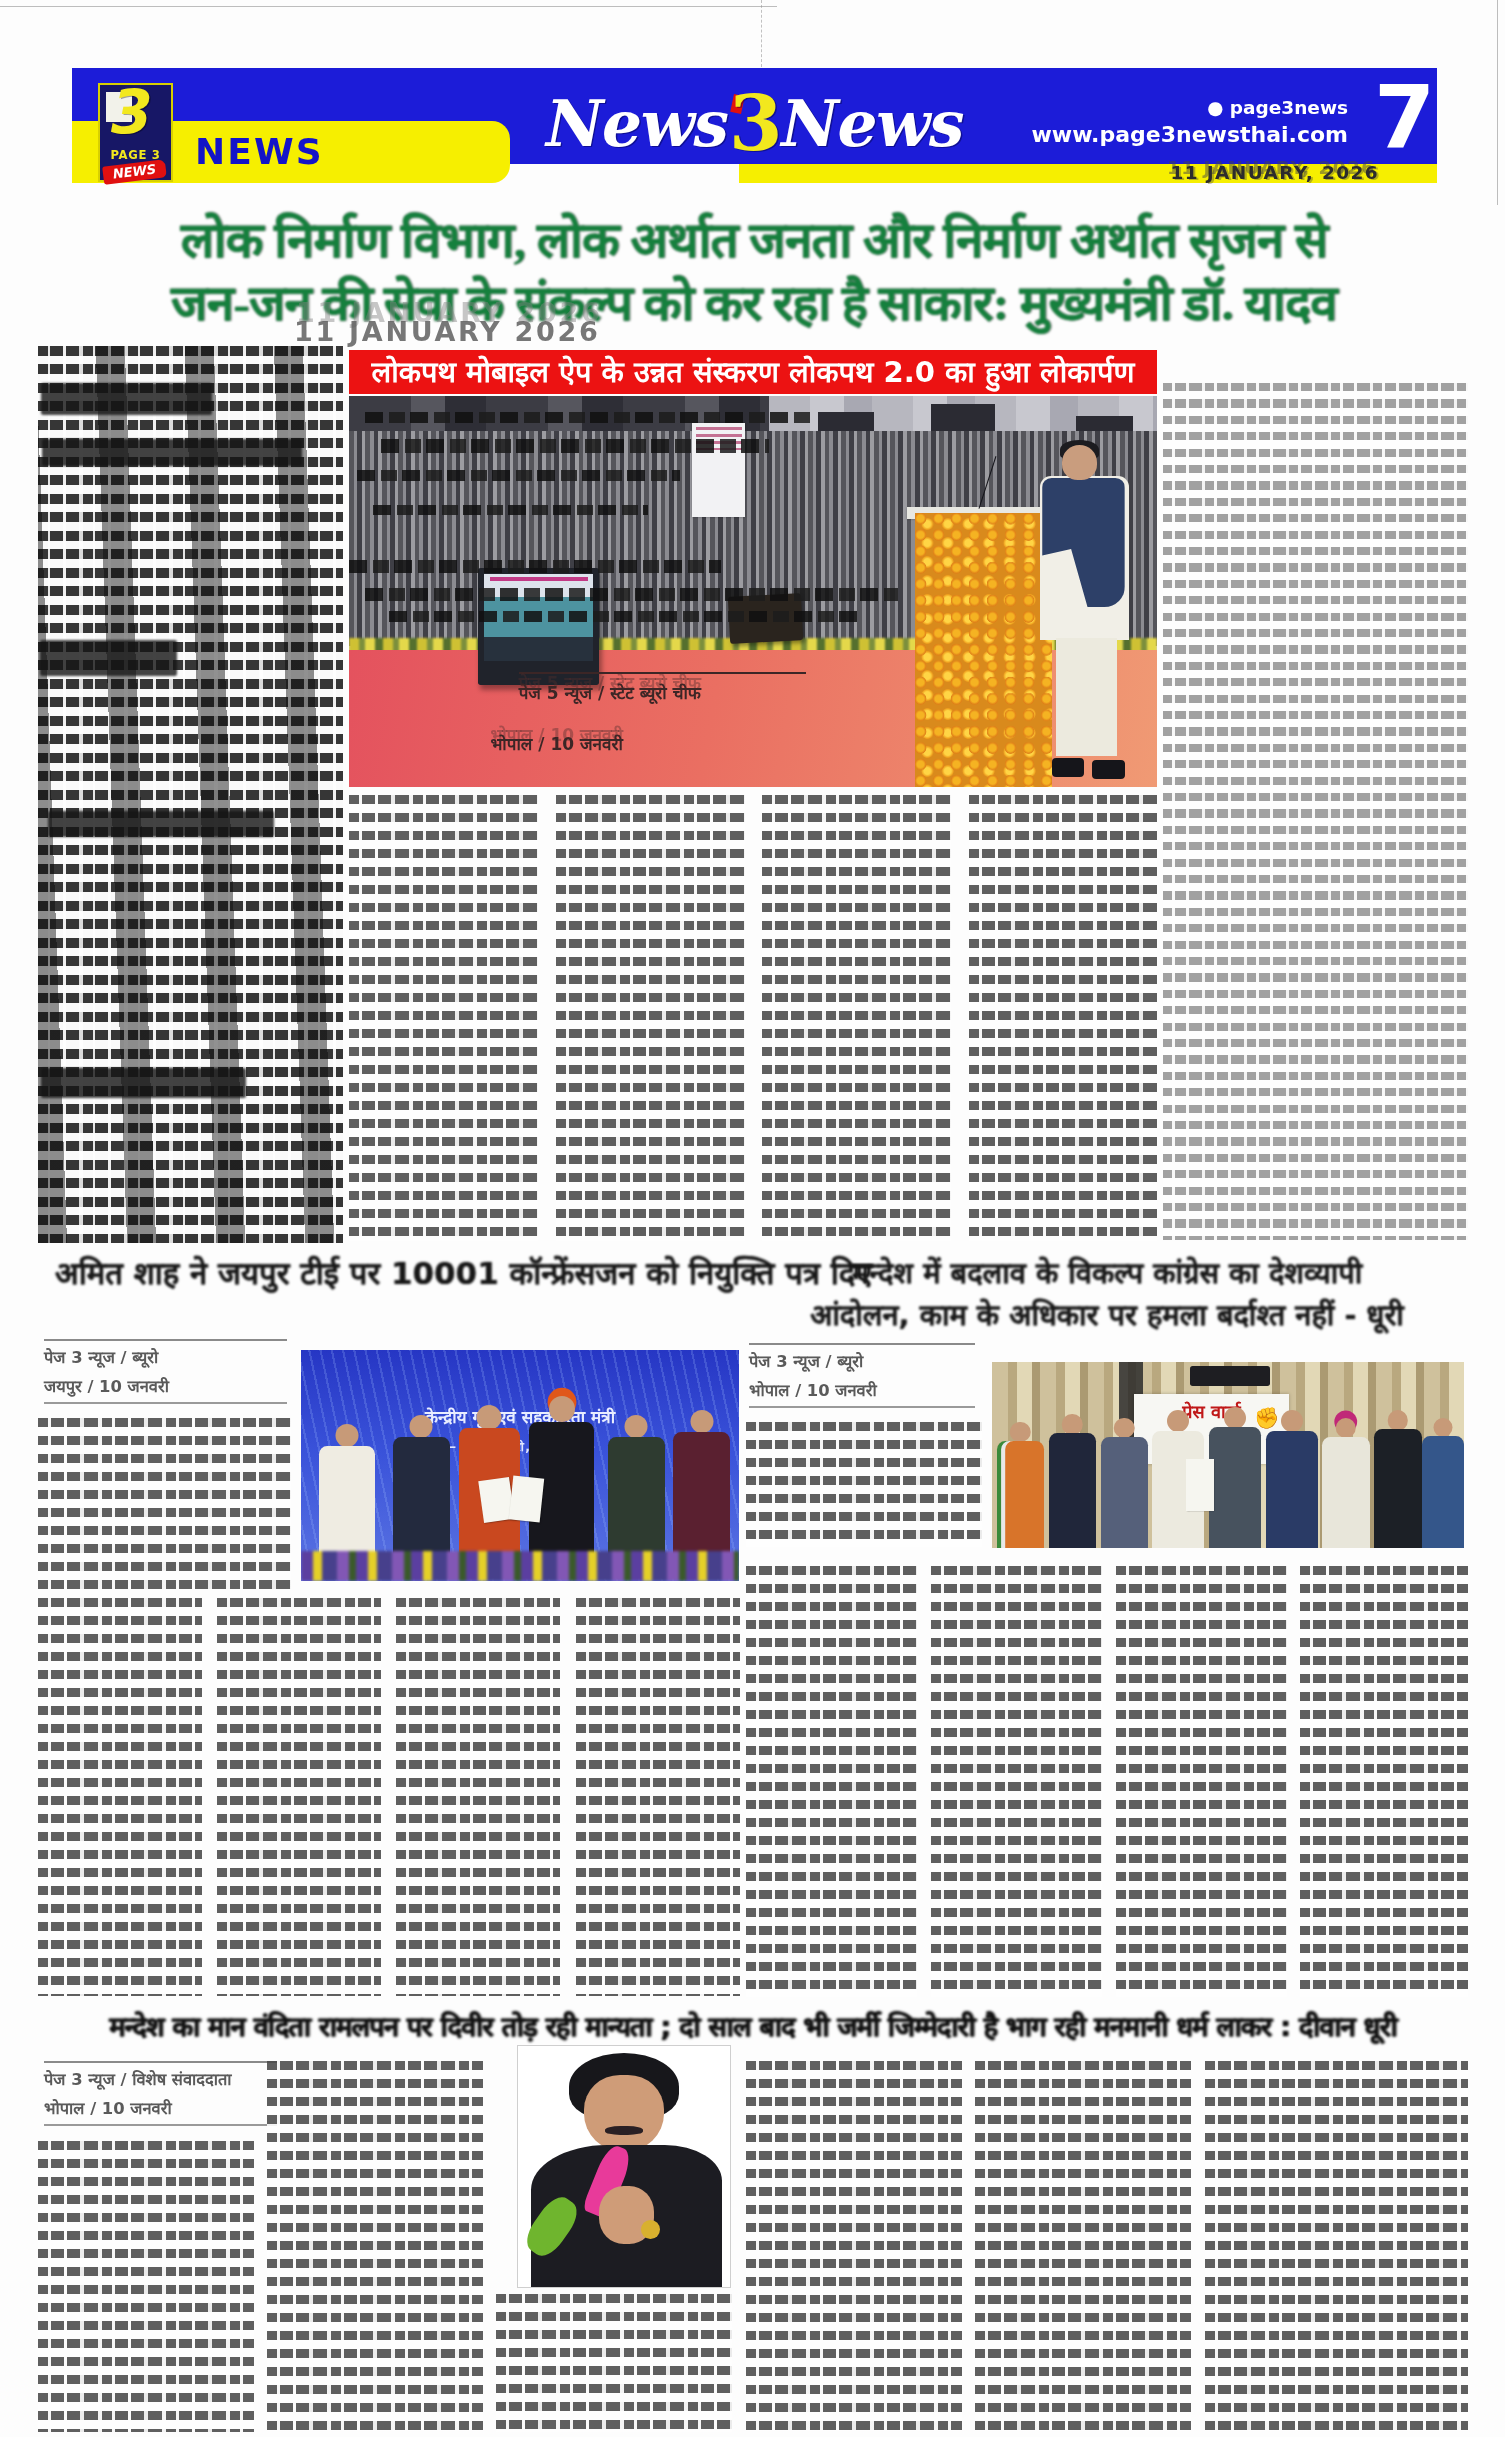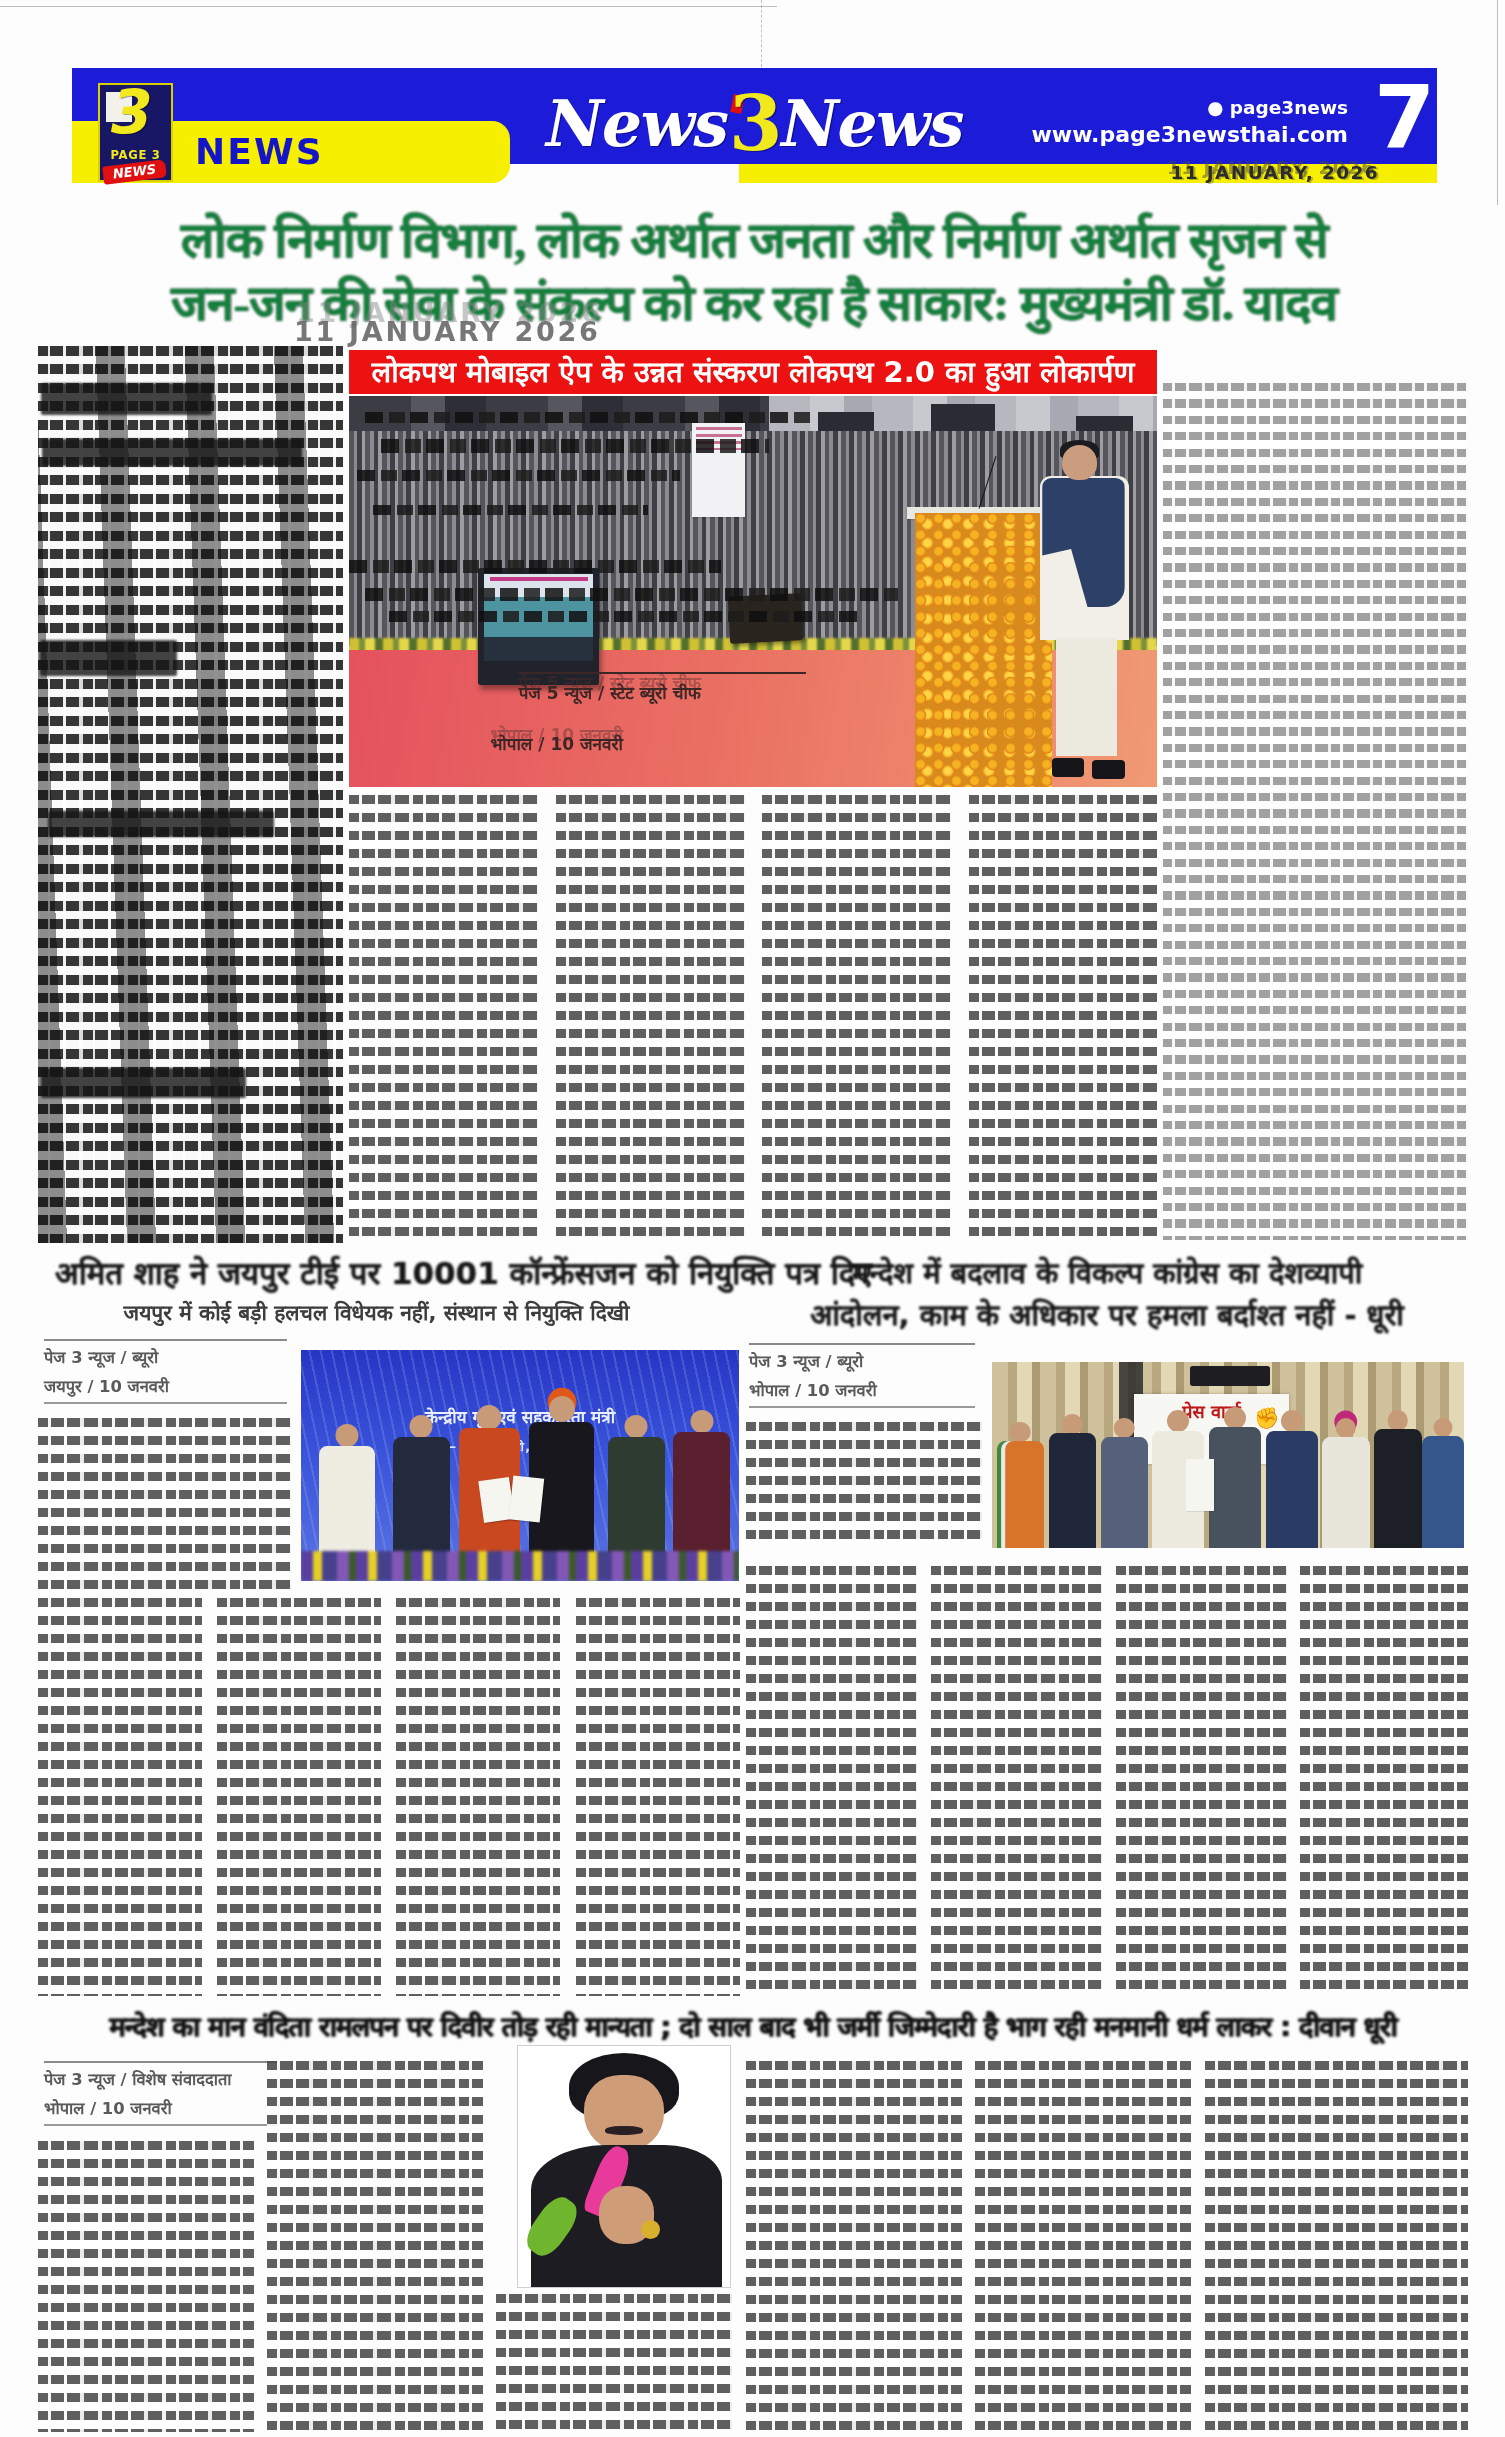--- a/index.html
+++ b/index.html
@@ -273,21 +273,20 @@
   <div class="noise" style="left:762px;top:795px;width:189px;height:446px;"></div>
   <div class="noise" style="left:969px;top:795px;width:188px;height:446px;"></div>
 
   <div class="blob" style="left:41px;top:383px;width:171px;height:31.5px;"></div>
   <div class="blob" style="left:42px;top:439px;width:260px;height:27px;"></div>
   <div class="blob" style="left:40px;top:640px;width:137px;height:36px;"></div>
   <div class="blob" style="left:48px;top:811px;width:226px;height:26px;"></div>
   <div class="blob" style="left:41px;top:1068px;width:205px;height:30px;"></div>
 
   <div class="mid-head smudge" style="left:55px;top:1251px;width:643px;font-size:31px;">अमित शाह ने जयपुर टीई पर 10001 कॉन्फ्रेंसजन को नियुक्ति पत्र दिए</div>
-  <div class="mid-sub" style="left:55px;top:1298px;width:643px;font-size:21px;">जयपुर में कोई बड़ी हलचल विधेयक नहीं, संस्थान से नियुक्ति दिखी</div>
   <div class="byline" style="left:44px;top:1339px;width:243px;">
     <div class="b1">पेज 3 न्यूज / ब्यूरो</div>
     <div class="b2">जयपुर / 10 जनवरी</div>
   </div>
   <div class="noise" style="left:38px;top:1418px;width:253px;height:171px;"></div>
 
   <div class="shah-photo">
     <div class="shah-waves"></div>
     <div class="shah-t2">केन्द्रीय गृह एवं सहकारिता मंत्री</div>
     <div class="shah-t3">— 10 जनवरी, 2026 —</div>

